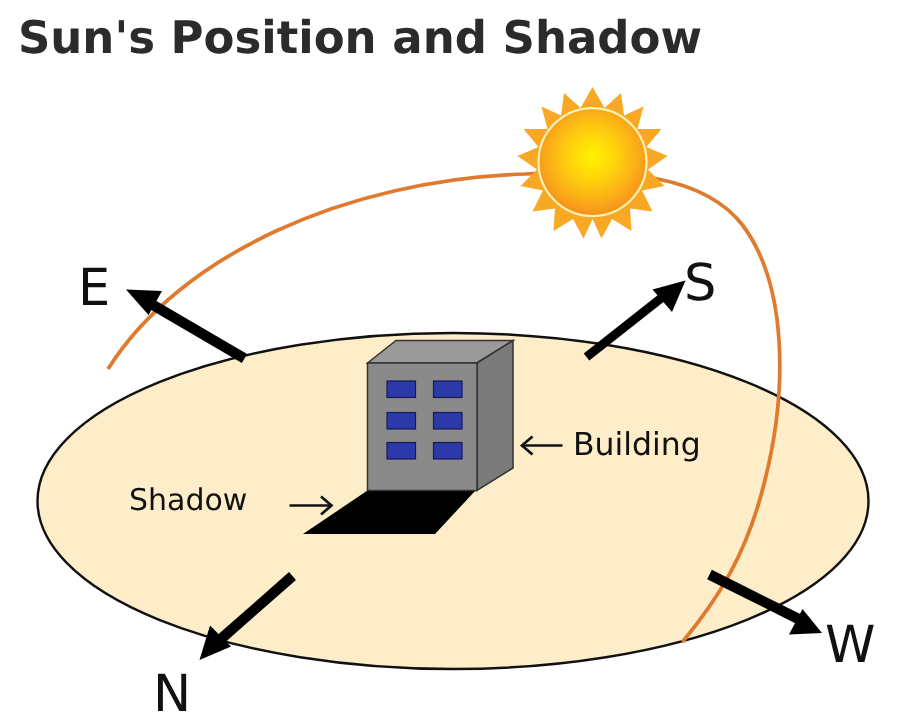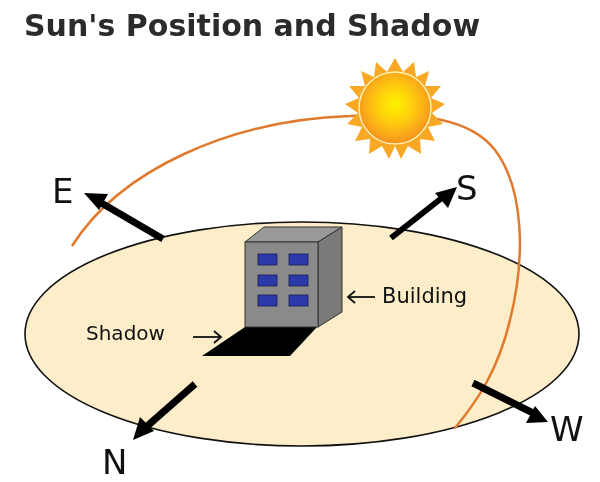--- a/index.html
+++ b/index.html
@@ -1,20 +1,20 @@
 <!DOCTYPE html>
 <html><head>
 <meta charset="utf-8">
 <style>
   html, body { margin: 0; padding: 0; background: #ffffff; }
   body { width: 600px; height: 482px; position: relative; overflow: hidden; font-family: "DejaVu Sans", sans-serif; }
   .title {
-    position: absolute; left: 0; top: 8px; width: 480px; 
+    position: absolute; left: 0; top: 8px; width: 480px; text-align: center;
     font-family: "DejaVu Sans", sans-serif; font-size: 30px; font-weight: bold;
-    color: #2b2b2b; letter-spacing: 0px; margin-left: 24px;
+    color: #2b2b2b; letter-spacing: 0px;
   }
   svg.diagram { position: absolute; left: 0; top: 0; }
   .lbl { font-family: "DejaVu Sans", sans-serif; fill: #111; }
 </style>
 </head>
 <body>
 
 <div class="title">Sun's Position and Shadow</div>
 
 <svg class="diagram" width="600" height="482" viewBox="0 0 600 482" xmlns="http://www.w3.org/2000/svg">

